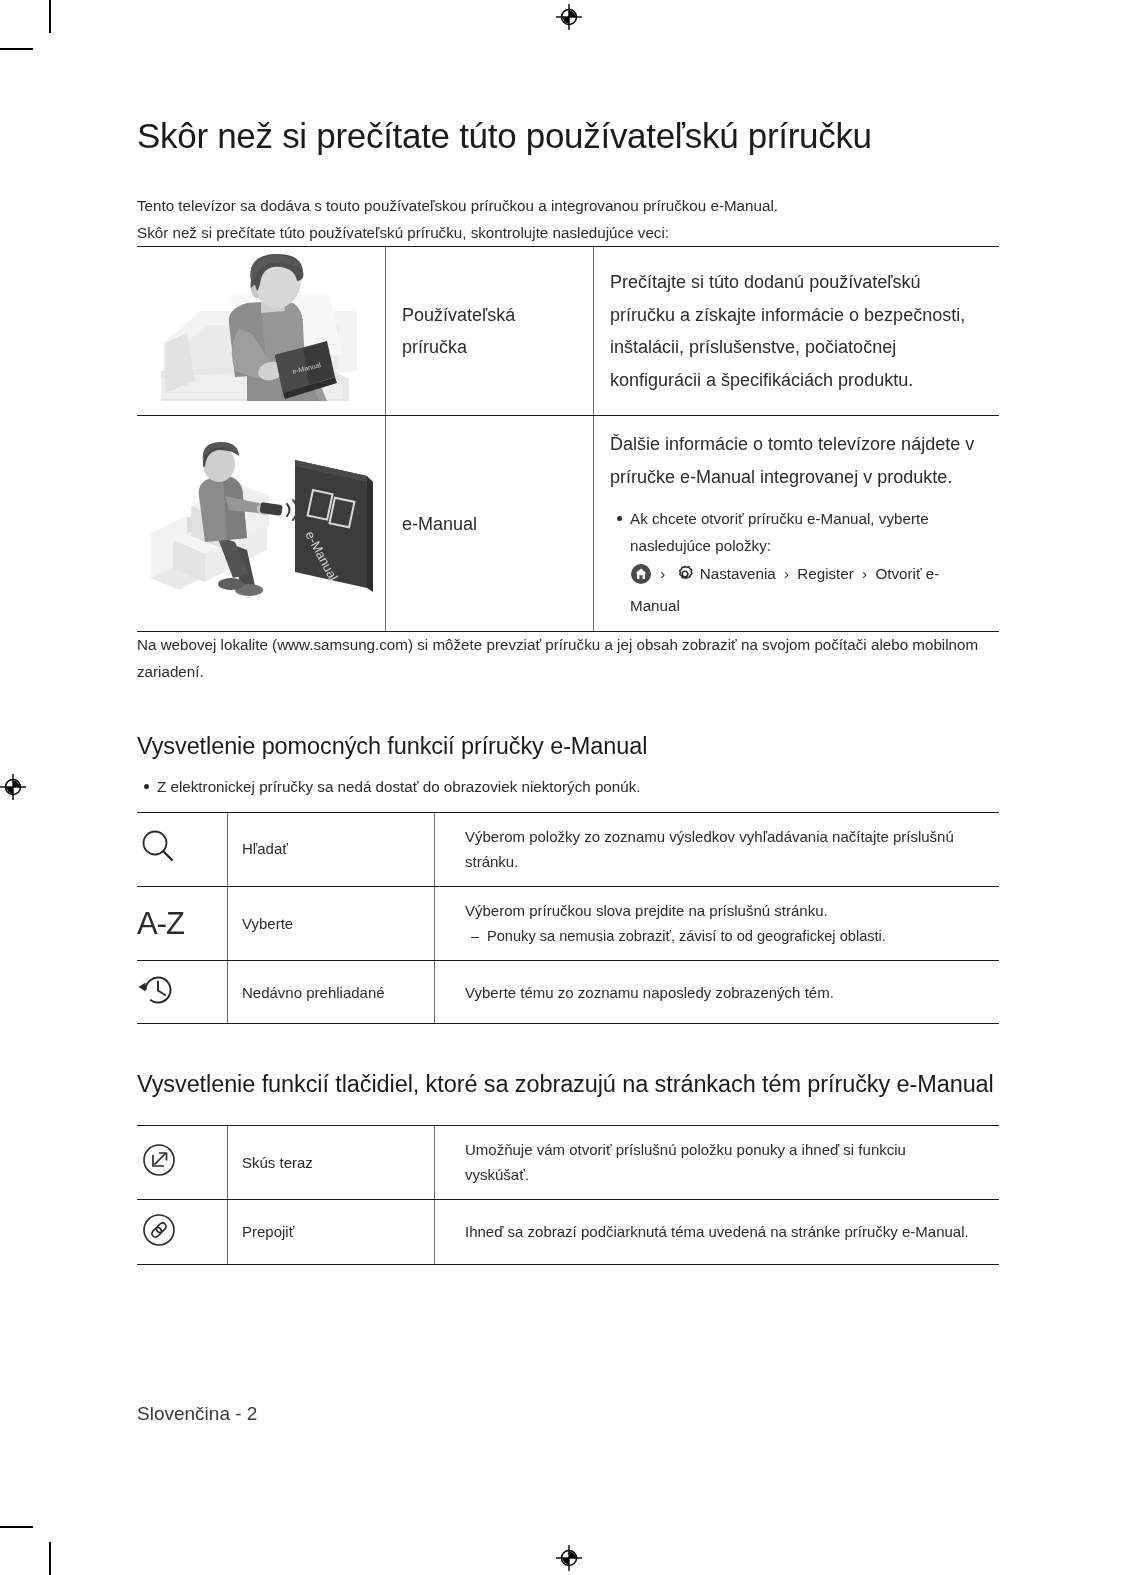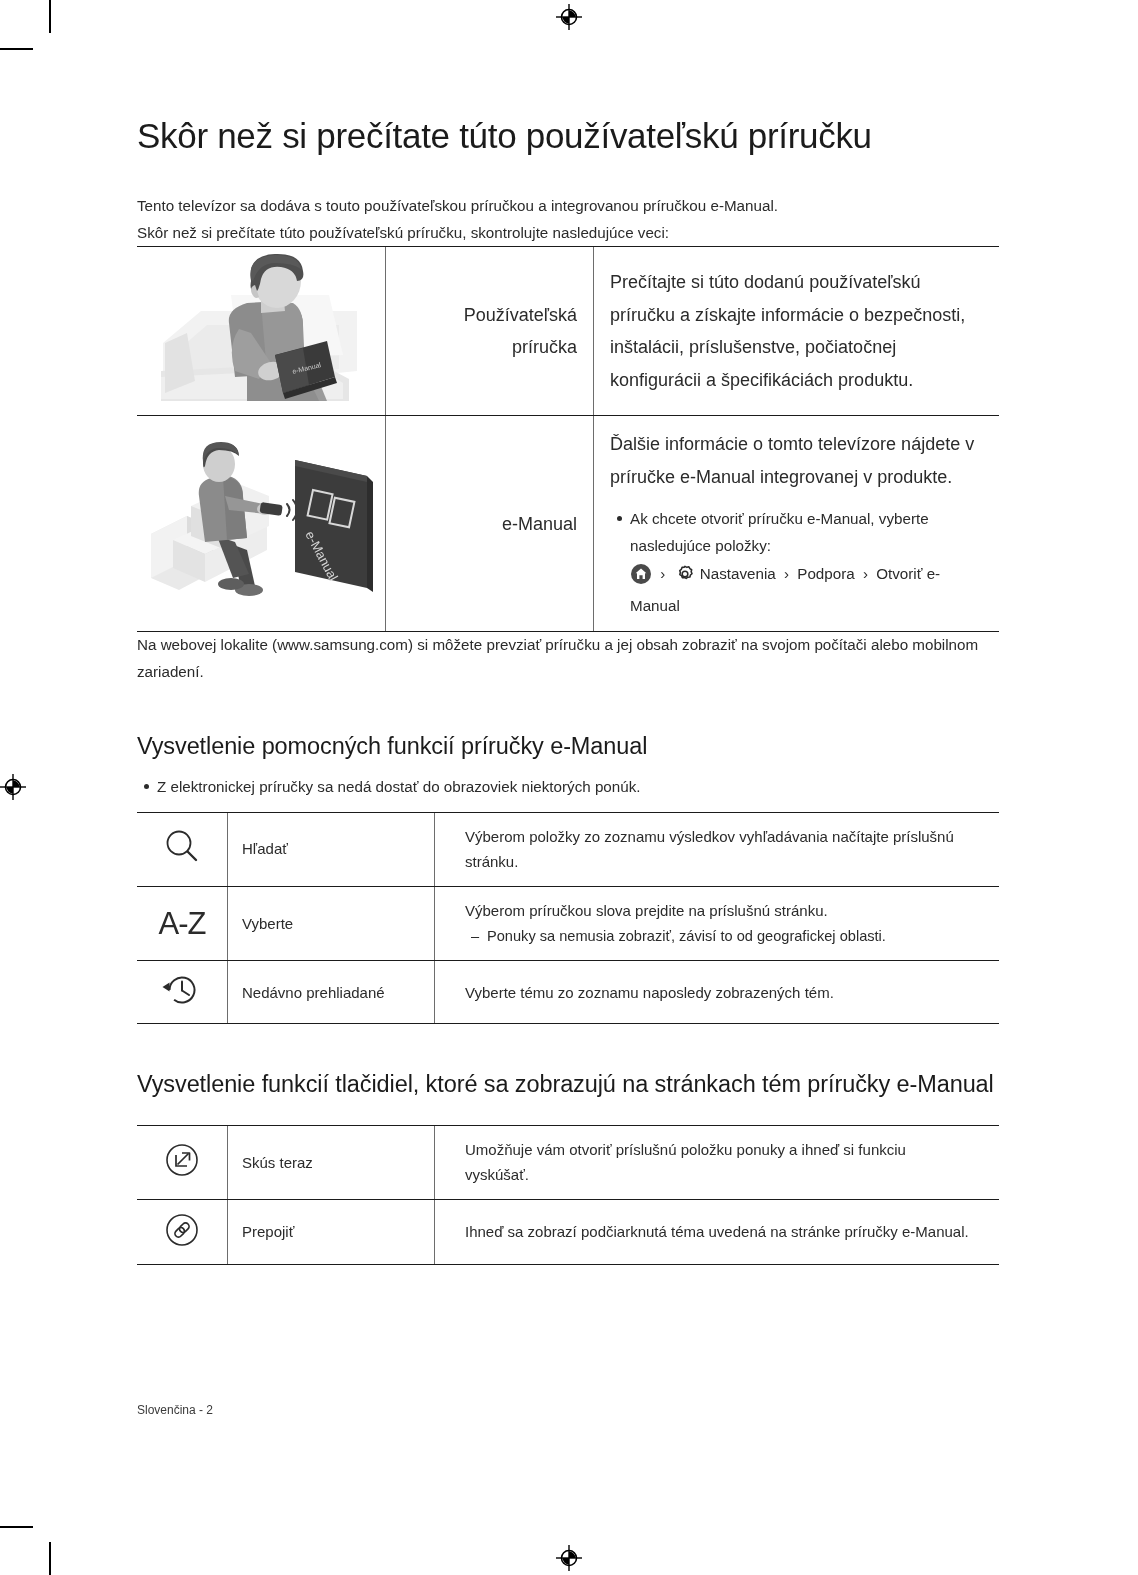--- a/index.html
+++ b/index.html
@@ -79,21 +79,21 @@
     border-top: 1.4px solid #1b1b1b;
     border-bottom: 1.4px solid #1b1b1b;
     border-left: 1.1px solid #6d6d6d;
     vertical-align: middle;
     padding: 0;
   }
   table.doc-table td:first-child { border-left: none; }
 
   
   .t-intro td.cell-illu { width: 248px; padding: 4px 0; }
-  .t-intro td.cell-label { width: 175px; padding: 10px 16px; text-align: right; }
+  .t-intro td.cell-label { width: 175px; padding: 10px 16px; }
   .t-intro td.cell-desc  { padding: 12px 16px; }
 
   .cell-label span,
   .cell-desc p { font-size: 18px; line-height: 1.8; color: #2b2b2b; }
   .cell-label span { display: block; }
 
   .cell-desc p { margin: 0; }
 
   ul.bullets {
     margin: 12px 0 0 0;
@@ -136,21 +136,21 @@
 
   .path-line { white-space: nowrap; }
   .inline-ico {
     display: inline-block;
     vertical-align: -5px;
     margin: 0 1px;
   }
   .chev { margin: 0 4px; color: #2b2b2b; }
 
   
-  .t-func td.cell-ico   { width: 90px; text-align: center; padding: 8px 0; }
+  .t-func td.cell-ico   { width: 90px; text-align: left; padding: 8px 0; }
   .t-func td.cell-name  { width: 178px; padding: 9px 14px; }
   .t-func td.cell-body  { padding: 11px 30px; }
   .t-func td.cell-name span,
   .t-func td.cell-body p { font-size: 15px; line-height: 1.72; color: #2b2b2b; }
   .t-func td.cell-name span { display:block; }
   .t-func td.cell-body p { margin: 0; }
   .az-glyph {
     font-size: 31px;
     letter-spacing: -1px;
     color: #2b2b2b;
@@ -181,21 +181,21 @@
     top: 10px;
     width: 5px; height: 5px;
     border-radius: 50%;
     background: #2b2b2b;
   }
 
   .footer {
     position: absolute;
     left: 137px;
     top: 1403px;
-    font-size: 12px;
+    font-size: 19px;
     color: #3a3a3a;
   }
 
   
   .illu { display: block; margin: 0 auto; }
 </style>
 </head>
 <body>
 
 <div class="page">
@@ -377,21 +377,21 @@
                   <span class="inline-ico">
                     <svg width="20" height="20" viewBox="0 0 22 22">
                       <g fill="none" stroke="#2b2b2b" stroke-width="1.7" stroke-linejoin="round">
                         <path d="M11 2.6 l2.1 1.1 2.2 -0.6 1.1 2.0 1.9 1.2 -0.5 2.2 0.9 2.1 -1.7 1.5 -0.6 2.2 -2.3 0.2 -1.8 1.4 -1.9 -1.2 -2.3 0.3 -0.9 -2.1 -1.9 -1.3 0.6 -2.2 -0.7 -2.2 1.8 -1.4 0.8 -2.1 2.3 -0.1 z"></path>
                         <circle cx="11" cy="11" r="3.1"></circle>
                       </g>
                     </svg>
                   </span>
                   <span>Nastavenia</span>
                   <span class="chev">›</span>
-                  <span>Podpora</span>
+                  <span>Register</span>
                   <span class="chev">›</span>
                 </span>
                 <span>Otvoriť e-Manual</span>
               </li>
             </ul>
           </td>
         </tr>
       </tbody>
     </table>
 

